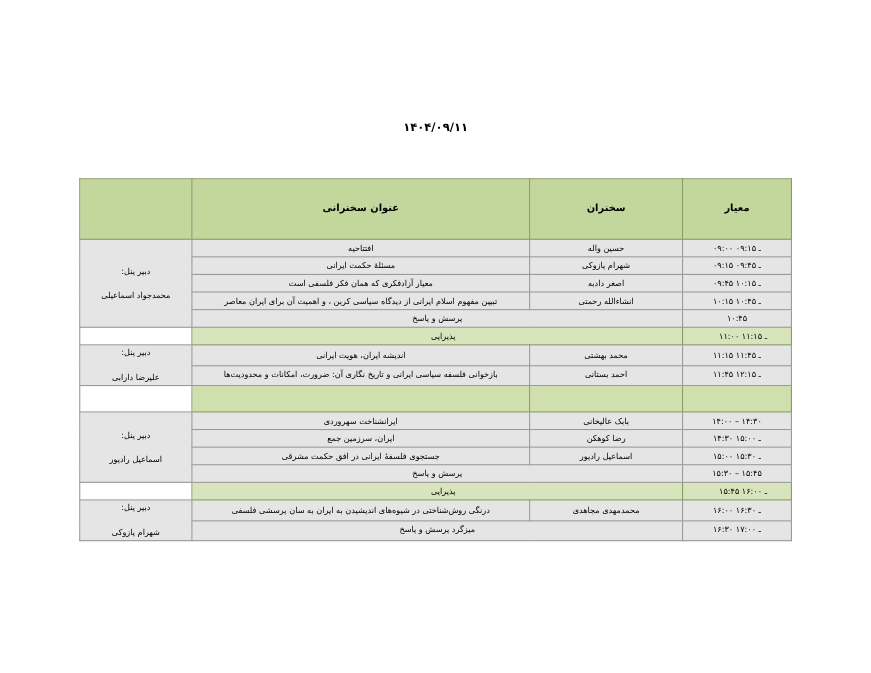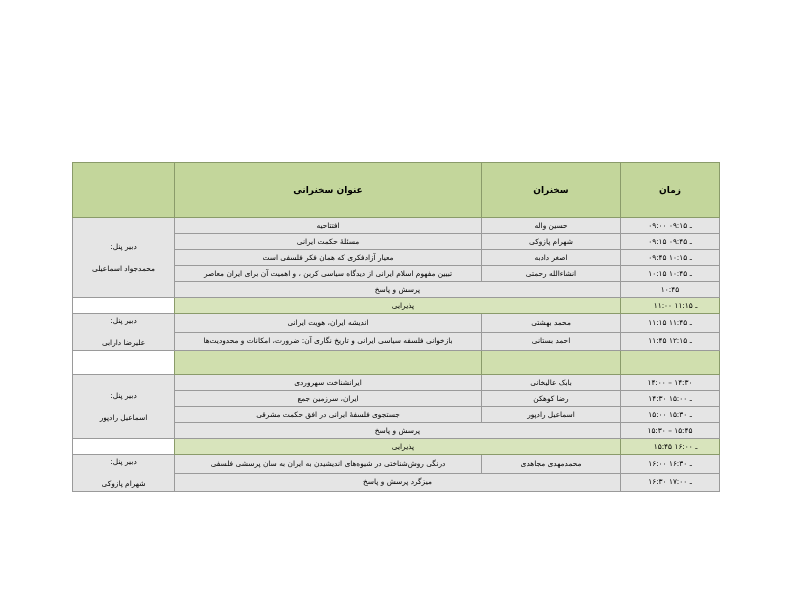--- a/index.html
+++ b/index.html
@@ -136,33 +136,34 @@
     background: #ffffff;
     border-color: #9a9a9a;
   }
 </style>
 </head>
 <body>
 
 <div class="page">
 
   <div class="title-block">
+    <div class="doc-date">۱۴۰۴/۰۹/۱۱</div>
   </div>
 
   <div class="table-wrap">
     <table class="schedule">
       <colgroup>
         <col class="c-time">
           <col class="c-spk">
           <col class="c-title">
           <col class="c-mod">
       </colgroup>
       <tbody>
         <tr class="head">
-          <th>زمان</th>
+          <th>معیار</th>
           <th>سخنران</th>
           <th>عنوان سخنرانی</th>
           <th class="blank-head"></th>
         </tr>
 
         <tr>
           <td class="time">۰۹:۰۰ ـ ۰۹:۱۵</td>
           <td class="speaker">حسین واله</td>
           <td class="lecture">افتتاحیه</td>
           <td class="moderator" rowspan="5">

